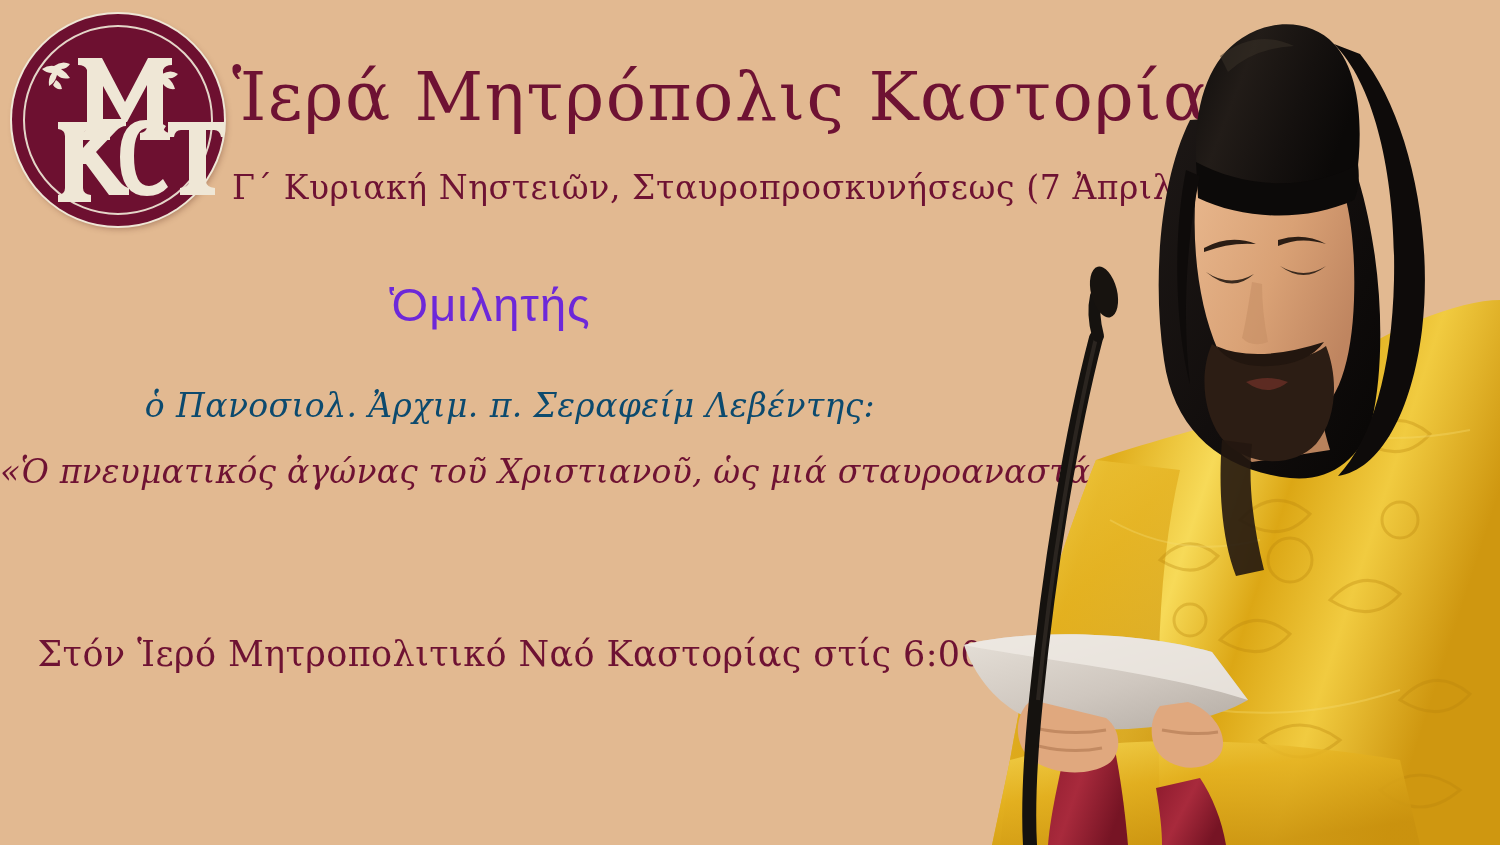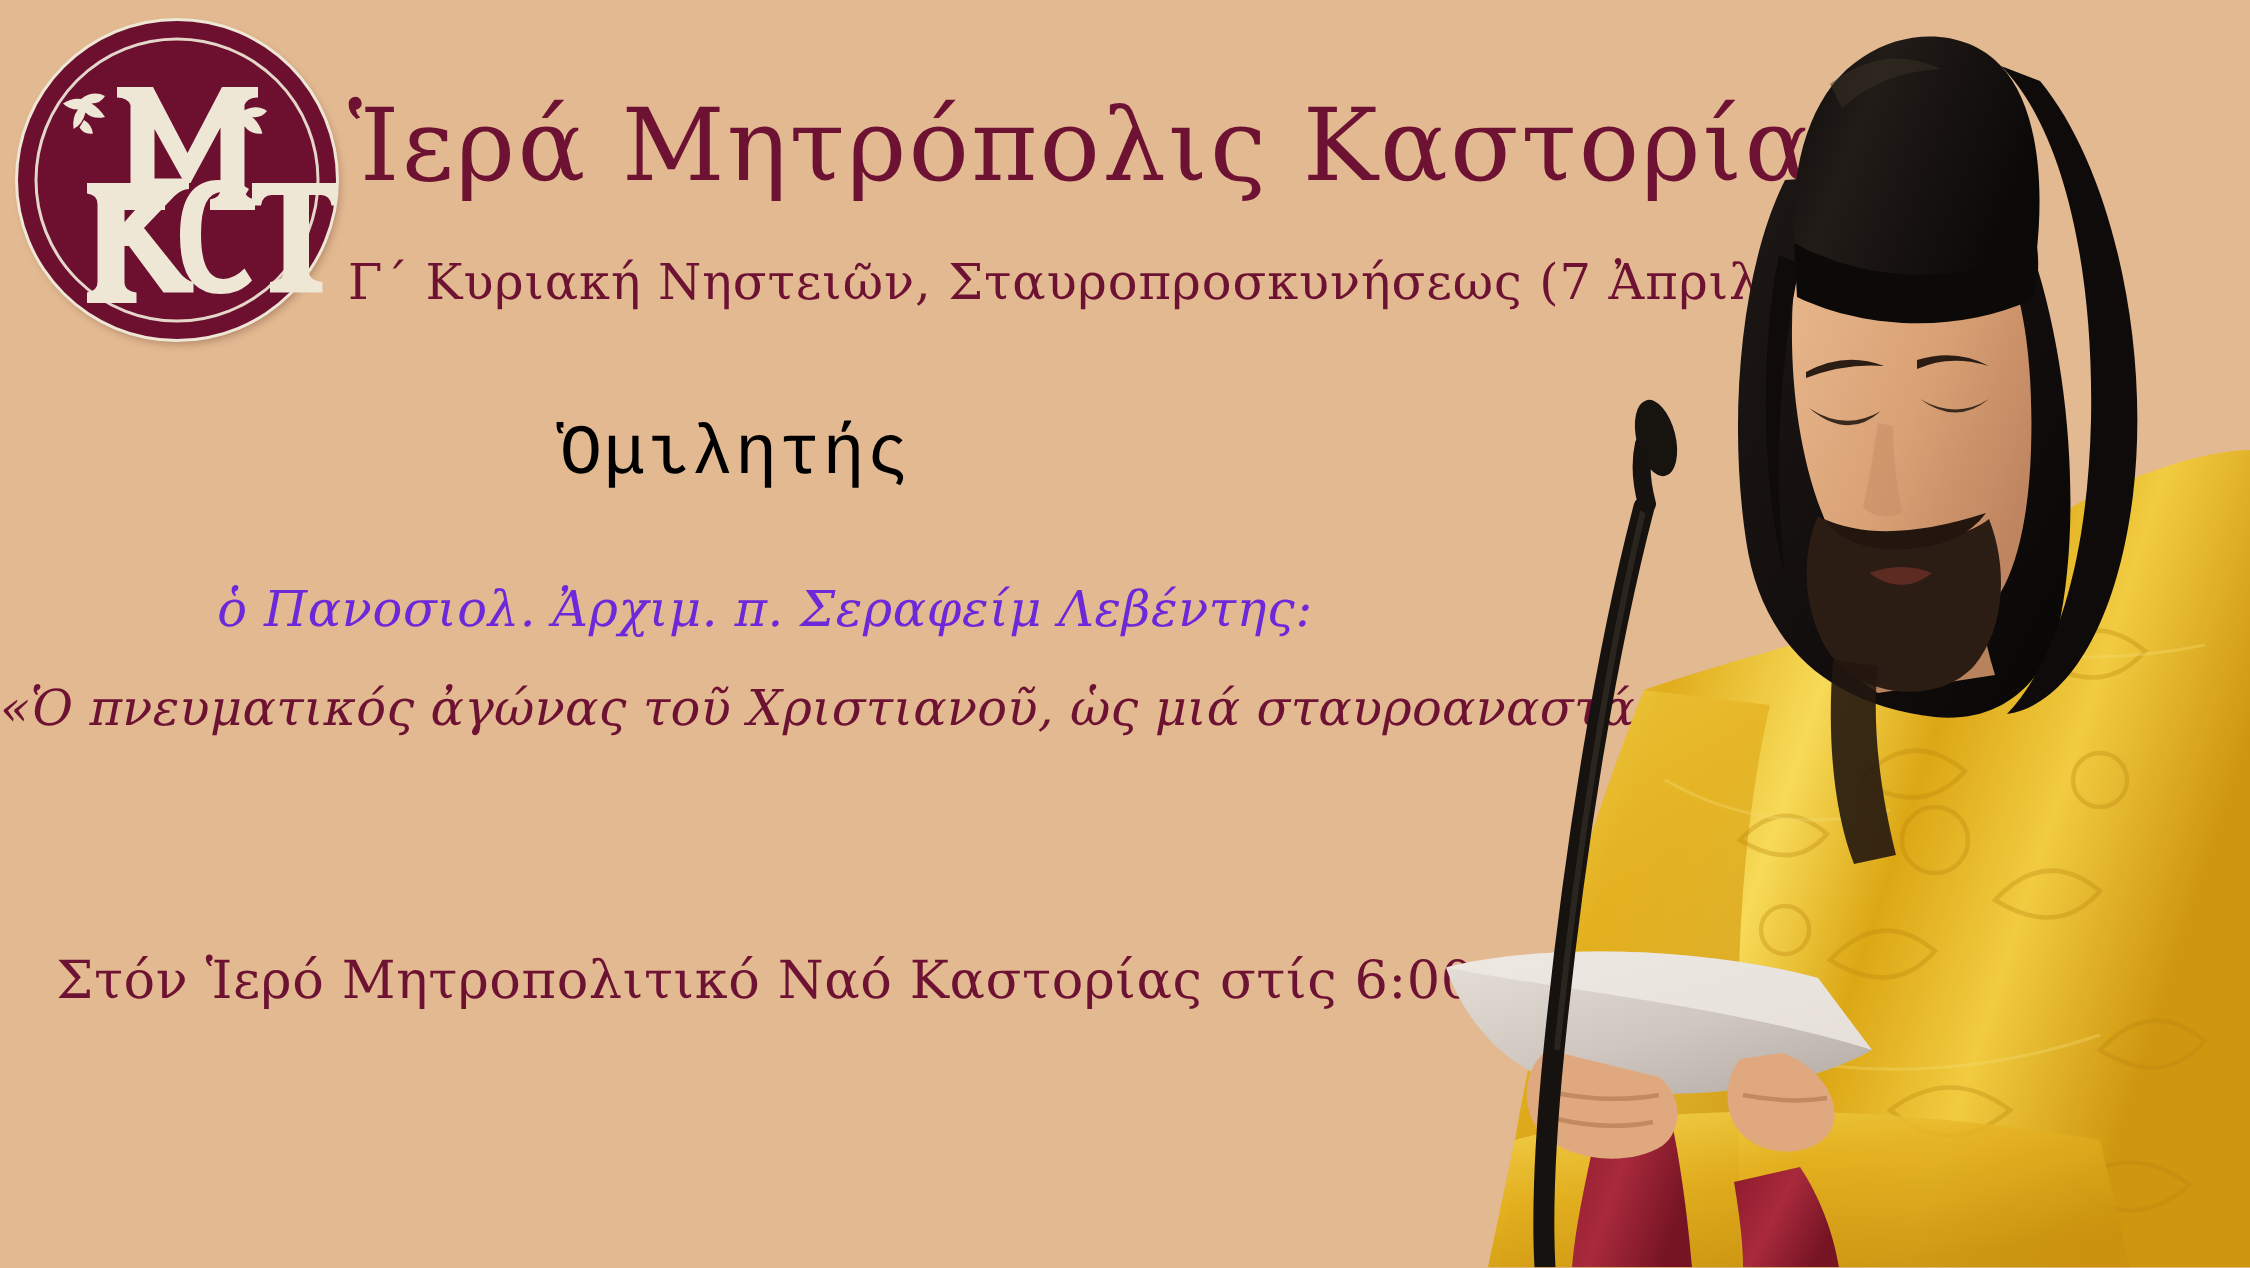--- a/index.html
+++ b/index.html
@@ -46,29 +46,29 @@
     position:absolute;left:232px;top:168px;
     color:#6e1233;
     font-size:33px;
     letter-spacing:.6px;
     white-space:nowrap;
     font-family:"DejaVu Serif", serif;
   }
   .speaker-heading{
     position:absolute;left:0;top:277px;width:980px;
     text-align:center;
-    color:#000000;
+    color:#6d28d9;
     font-size:47px;
     letter-spacing:1px;
-    font-family:Liberation Mono, monospace;
+    font-family:Liberation Sans, sans-serif;
   }
   .speaker-name{
     position:absolute;left:0;top:386px;width:1020px;
     text-align:center;
-    color:#6d28d9;
+    color:#0c4a6e;
     font-size:33px;
     font-style:italic;
     letter-spacing:.4px;
     white-space:nowrap;
     font-family:"DejaVu Serif", serif;
   }
   .speaker-topic{
     position:absolute;left:0;top:452px;width:1020px;
     text-align:center;
     color:#6e1233;

